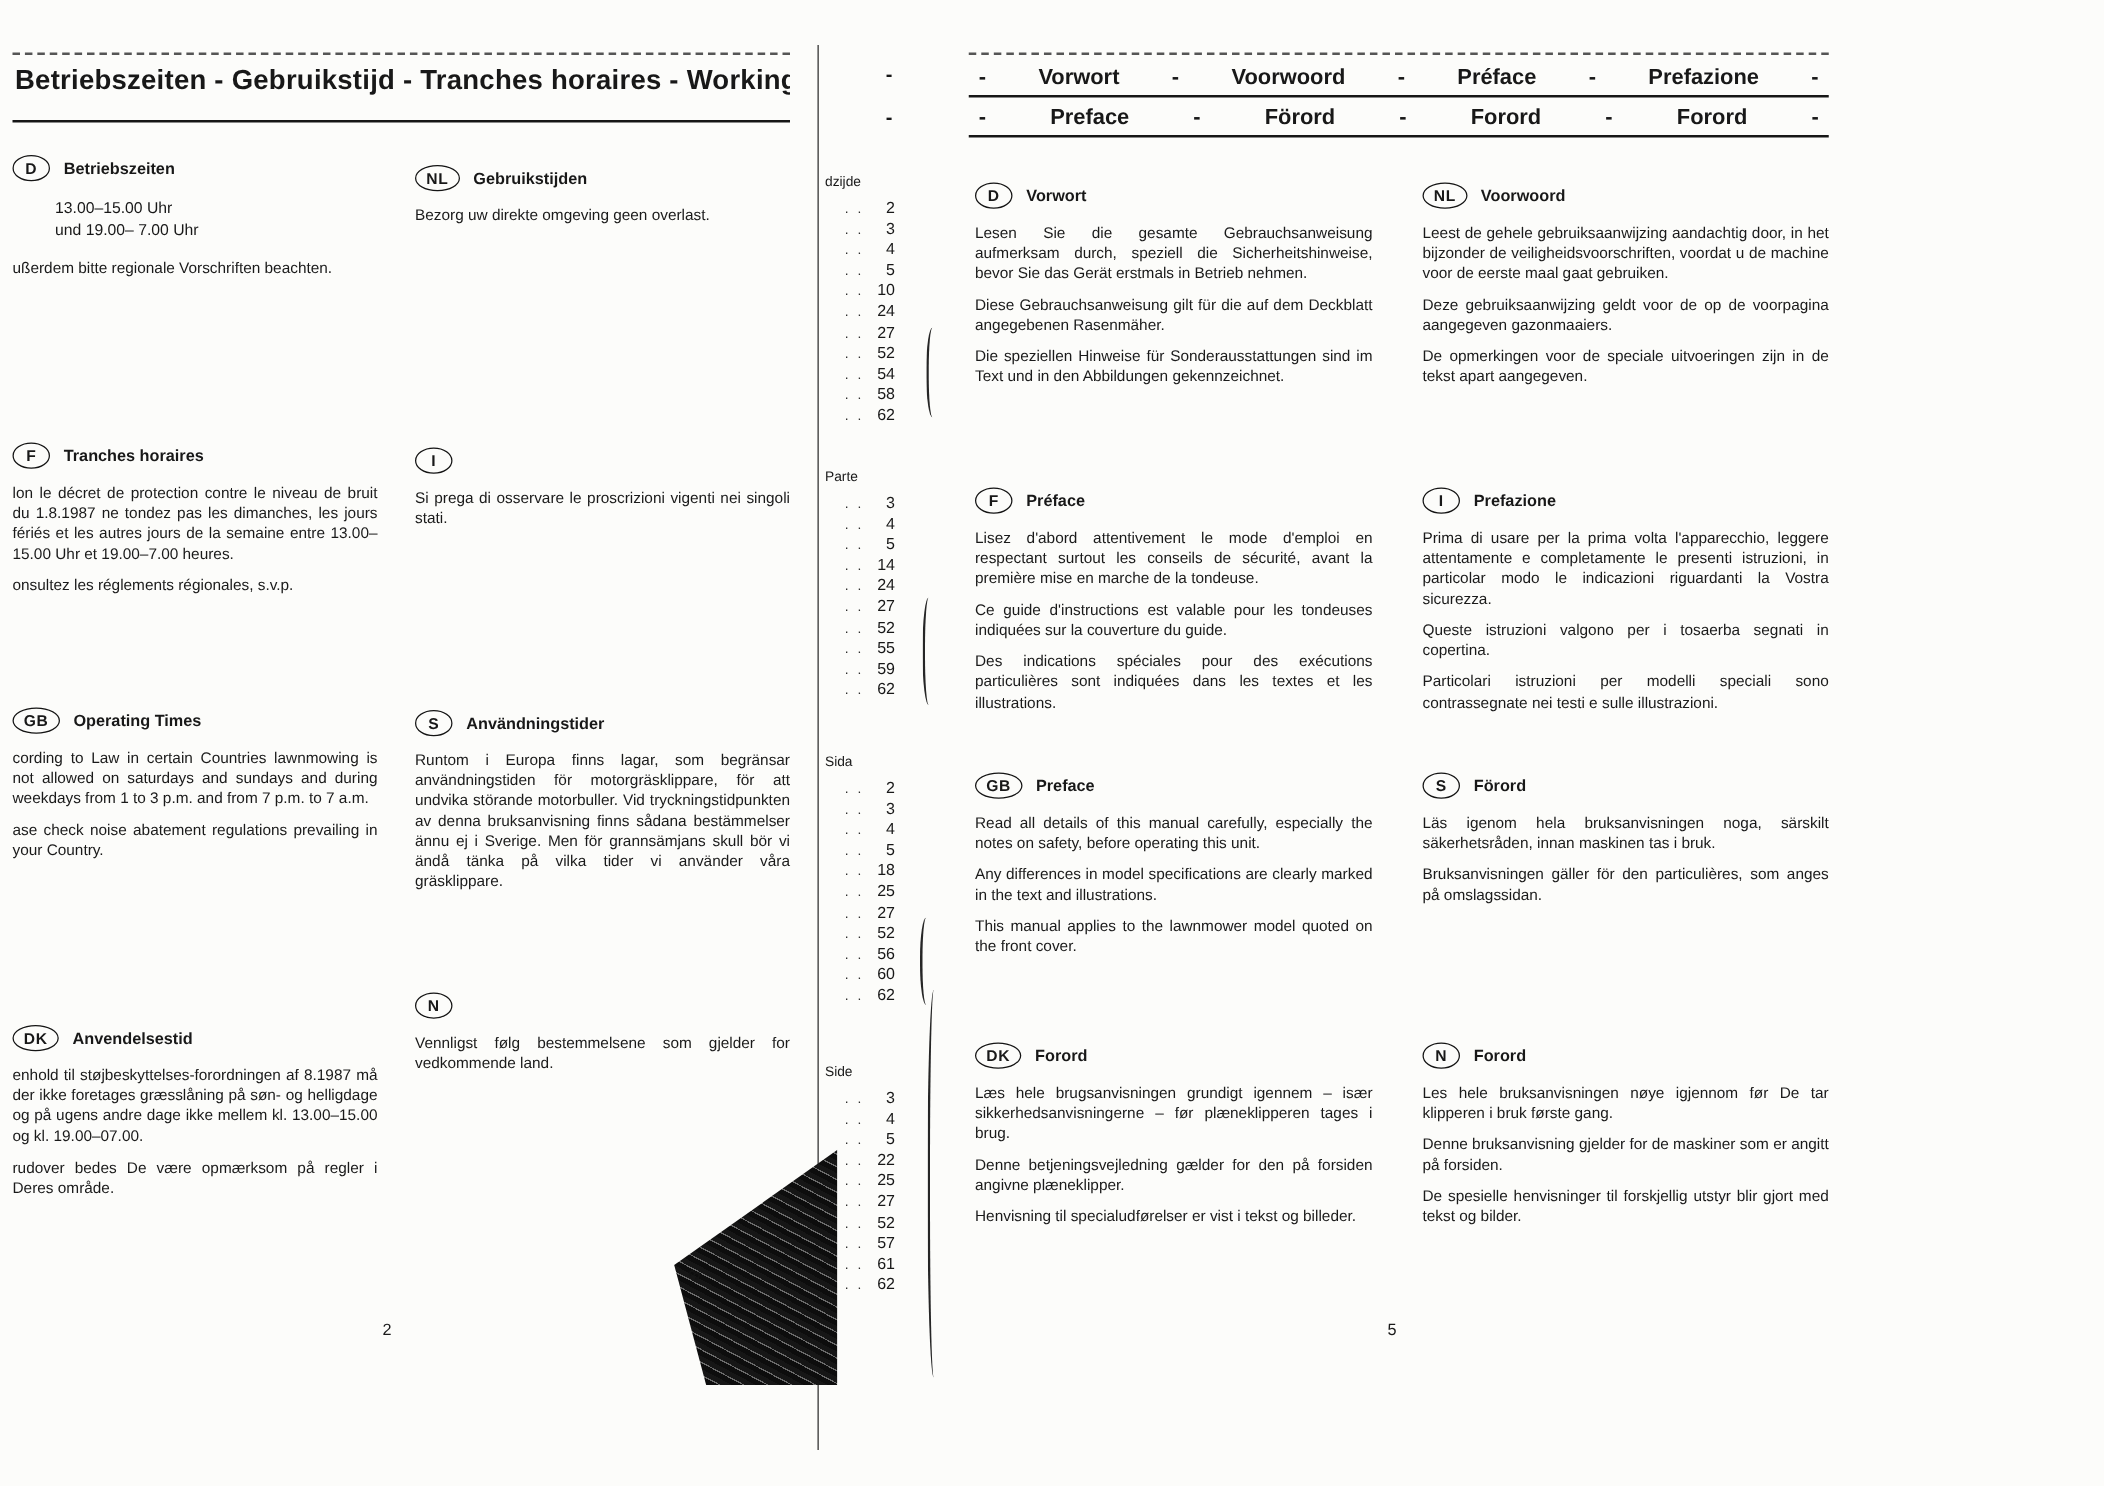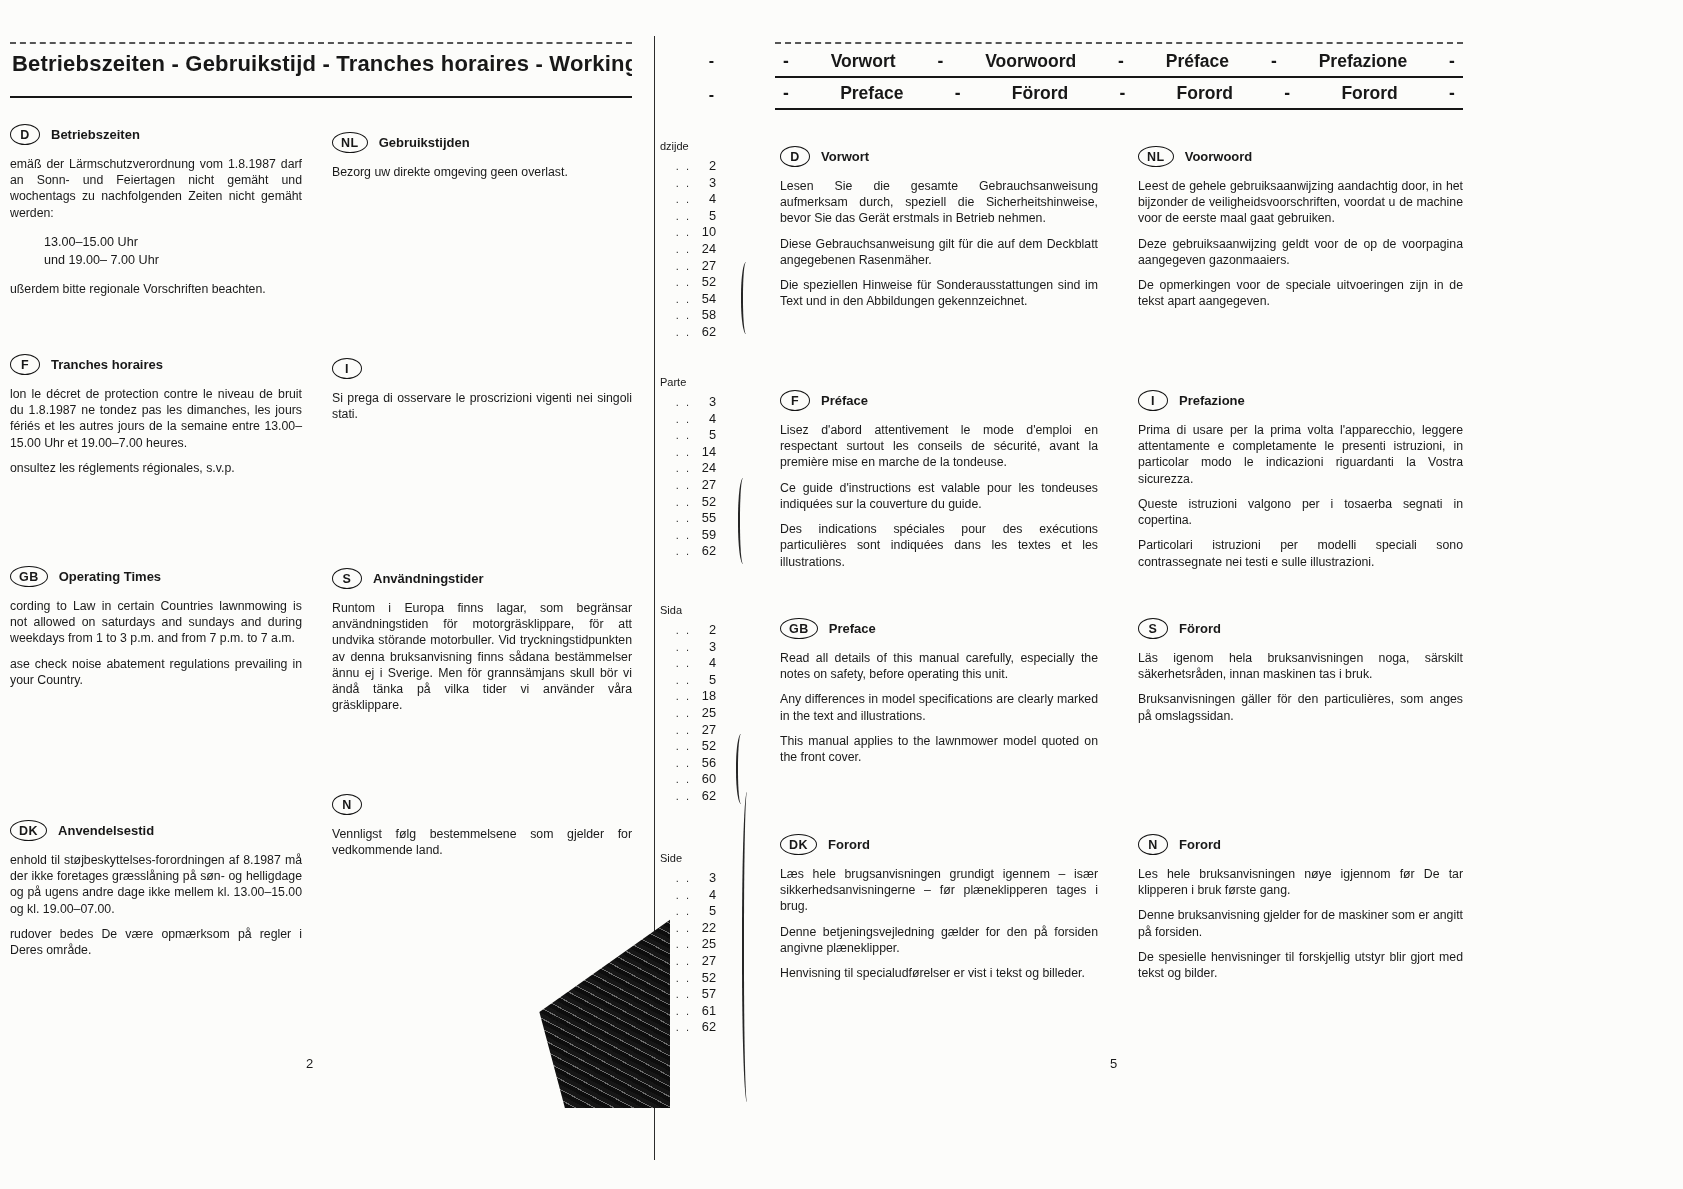--- a/index.html
+++ b/index.html
@@ -89,21 +89,20 @@
   <div class="hline">Betriebszeiten - Gebruikstijd - Tranches horaires - Working Hours -</div>
 </div>
 
 <div class="section" style="left:10px; top:124px; width:292px;">
   <div class="sec-head">
     <span class="oval">
         <span>D</span>
       </span>
     <span class="sec-title">Betriebszeiten</span>
   </div>
-  <p class="para">emäß der Lärmschutzverordnung vom 1.8.1987 darf an Sonn- und Feiertagen nicht gemäht und wochentags zu nachfolgenden Zeiten nicht gemäht werden:</p>
   <div class="times">
     <div>13.00–15.00 Uhr</div>
     <div>und 19.00– 7.00 Uhr</div>
   </div>
   <p class="para">ußerdem bitte regionale Vorschriften beachten.</p>
 </div>
 
 <div class="section" style="left:10px; top:354px; width:292px;">
   <div class="sec-head">
     <span class="oval">

